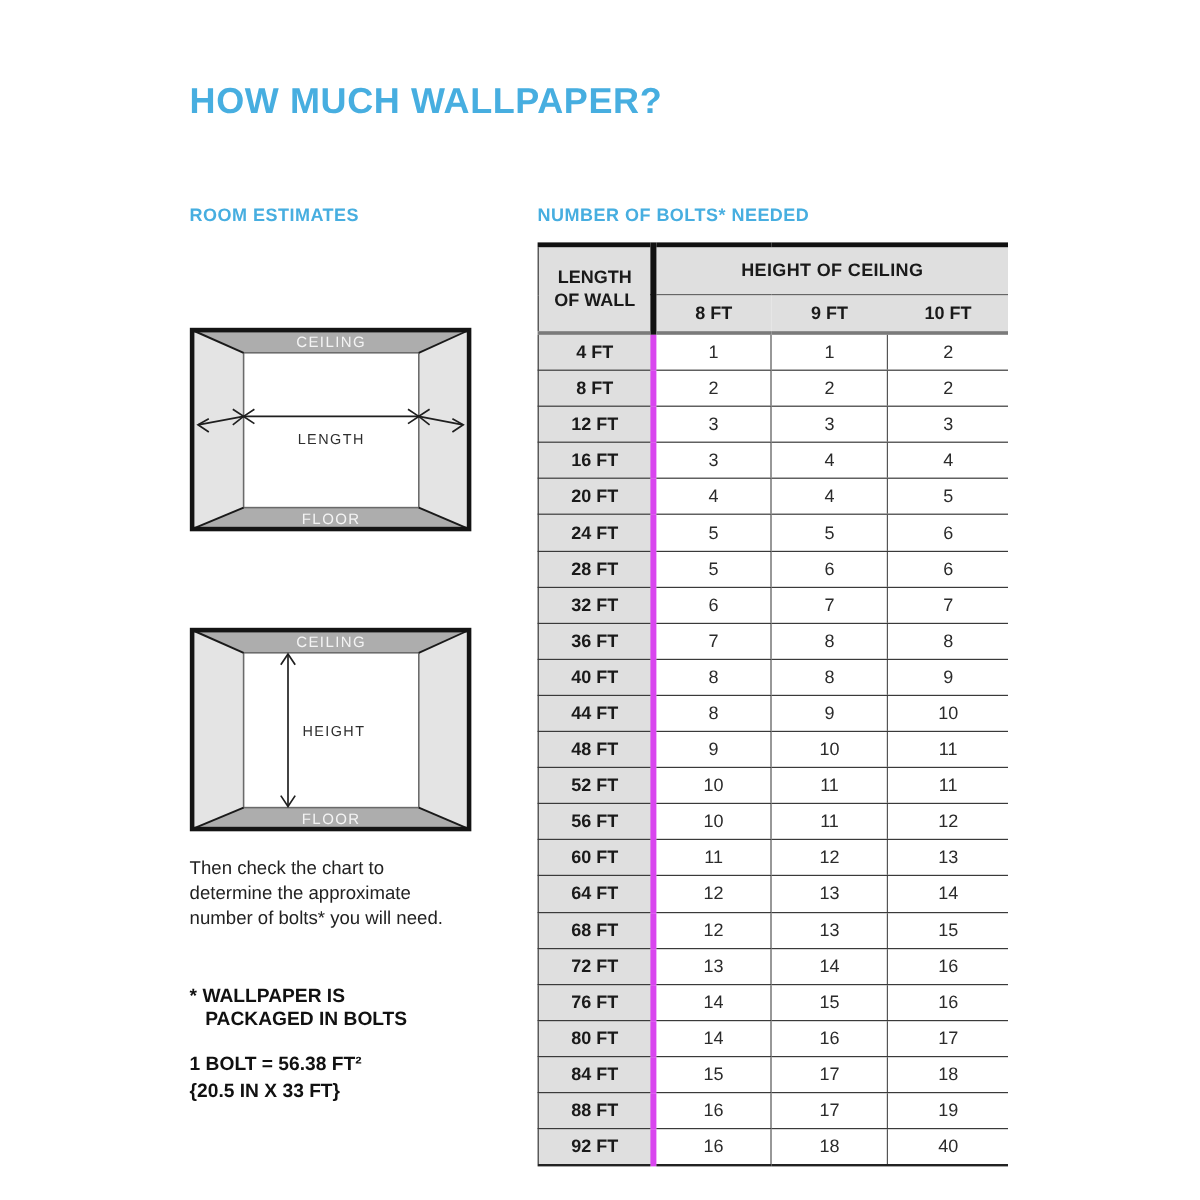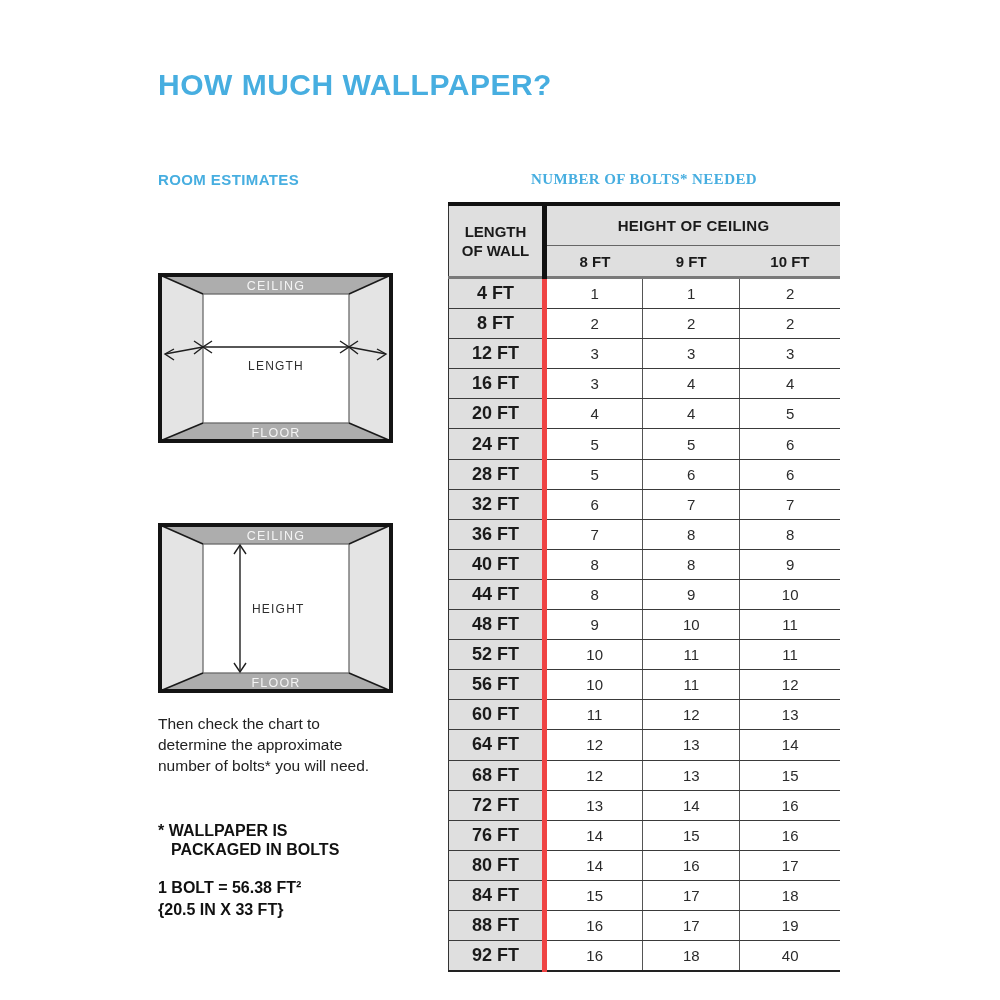--- a/index.html
+++ b/index.html
@@ -5,21 +5,21 @@
   html,body{margin:0;padding:0;background:#fff;}
   .page{position:relative;width:856px;height:1000px;background:#ffffff;overflow:hidden;
         font-family:"Liberation Sans","DejaVu Sans",sans-serif;color:#222;margin-top:30px;}
 
   .title{position:absolute;left:158px;top:38px;font-size:30px;font-weight:bold;
          letter-spacing:.5px;color:#47AEE0;}
 
   .section-heading{position:absolute;font-size:15px;font-weight:bold;color:#47AEE0;
                    letter-spacing:.4px;}
   .left-heading{left:158px;top:141px;}
-  .table-heading{left:448px;top:141px;width:392px;text-align:center;font-family:Liberation Serif, serif;}
+  .table-heading{left:448px;top:141px;width:392px;text-align:left;}
 
   .para{position:absolute;left:158px;font-size:15.5px;line-height:21px;color:#222;}
   .p1{top:181px;}
   .p2{top:428px;}
   .p3{top:683px;}
 
   .note{position:absolute;left:158px;font-weight:bold;color:#111;font-size:16px;}
   .note-bolts{top:792px;line-height:18.5px;}
   .note-bolts .indent{padding-left:13px;}
   .note-size{top:847px;line-height:21.5px;}
@@ -33,23 +33,23 @@
   table.bolts th,table.bolts td{padding:0;text-align:center;vertical-align:middle;}
 
   th.wall-hdr{background:#DFDFDF;border-top:4px solid #111;border-left:1.5px solid #333;
               border-right:5px solid #111;border-bottom:3px solid #7a7a7a;
               font-size:15px;font-weight:bold;color:#1a1a1a;line-height:19px;}
   th.group-hdr{background:#DFDFDF;border-top:4px solid #111;border-bottom:1.3px solid #666;
                height:39px;font-size:15px;font-weight:bold;color:#1a1a1a;letter-spacing:.3px;}
   th.sub-hdr{background:#DFDFDF;border-bottom:3px solid #7a7a7a;height:30px;
              font-size:15px;font-weight:bold;color:#1a1a1a;}
 
-  tbody th.row-label{background:#DFDFDF;border-left:1.5px solid #333;border-right:5px solid #ef4444;
+  tbody th.row-label{background:#DFDFDF;border-left:1.5px solid #333;border-right:5px solid #d946ef;
                      border-bottom:1.4px solid #3a3a3a;height:29.1px;
-                     font-size:18px;font-weight:bold;color:#1a1a1a;}
+                     font-size:15px;font-weight:bold;color:#1a1a1a;}
   tbody td{background:#fff;border-bottom:1.4px solid #3a3a3a;border-left:1.3px solid #555;
            font-size:15px;color:#2b2b2b;}
   tbody td.first{border-left:none;}
   tbody tr.last-row th,tbody tr.last-row td{border-bottom:2.5px solid #222;}
 
   .svg-label{letter-spacing:1.2px;}
 </style>
 </head>
 <body>
 

